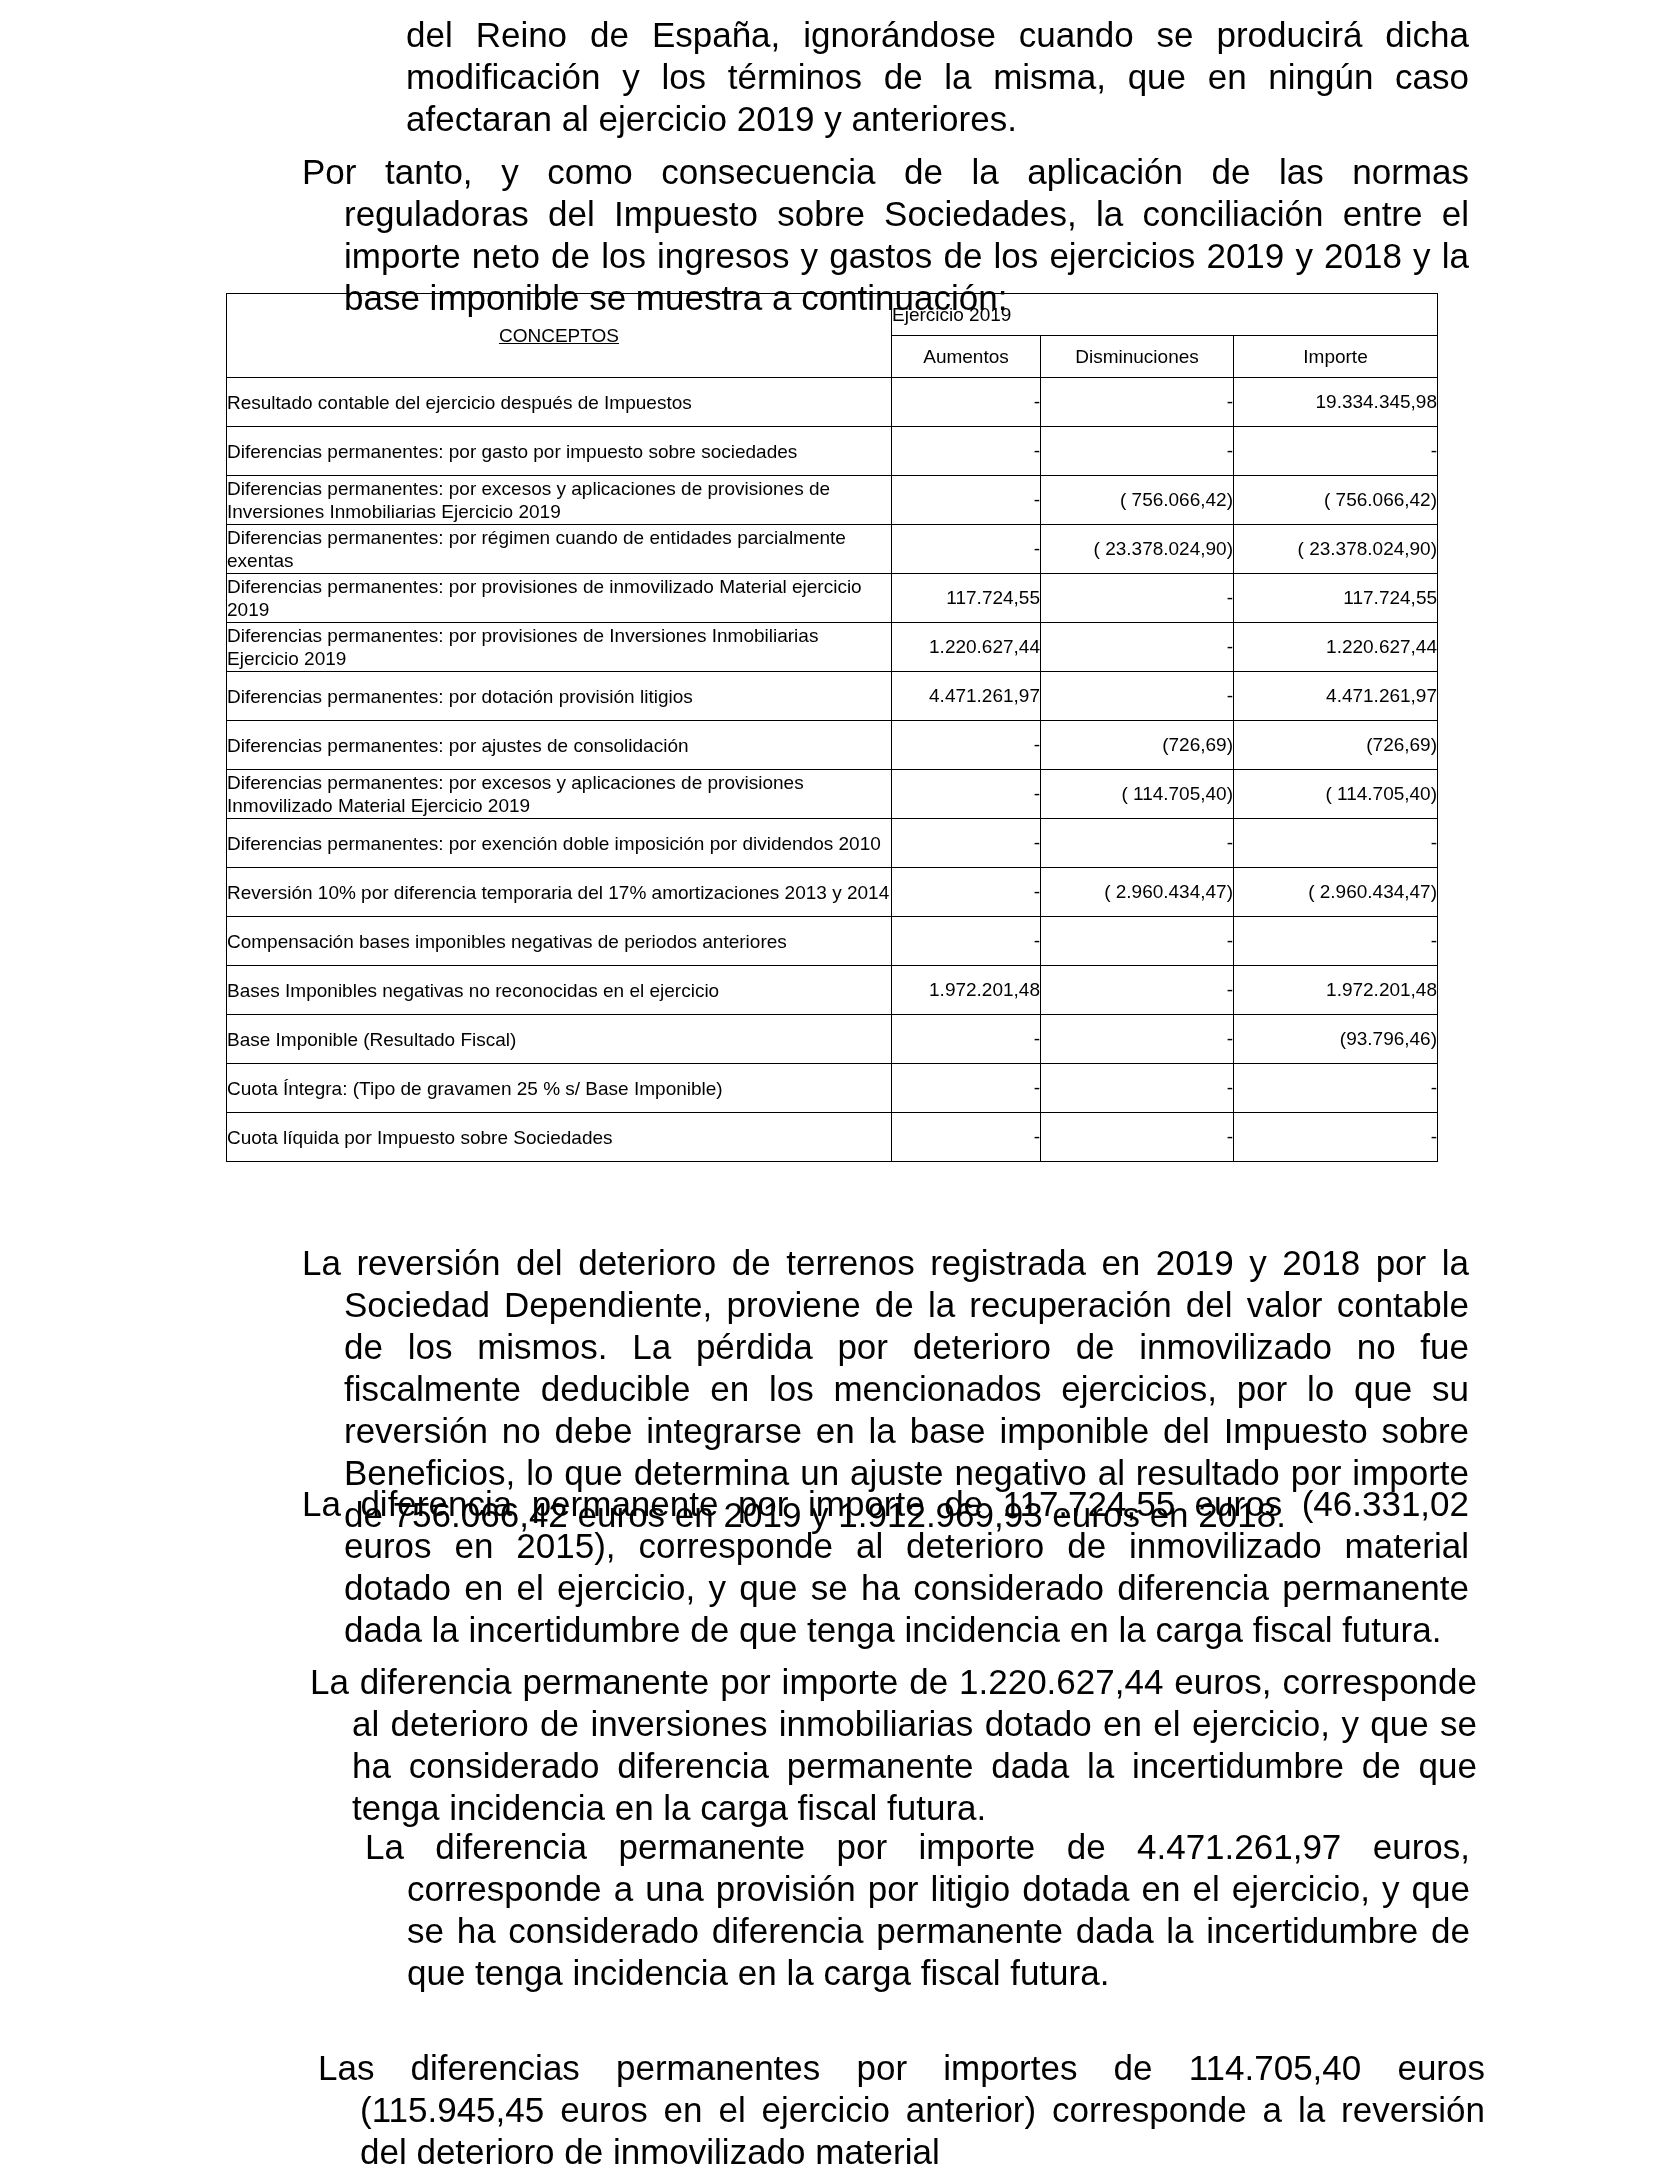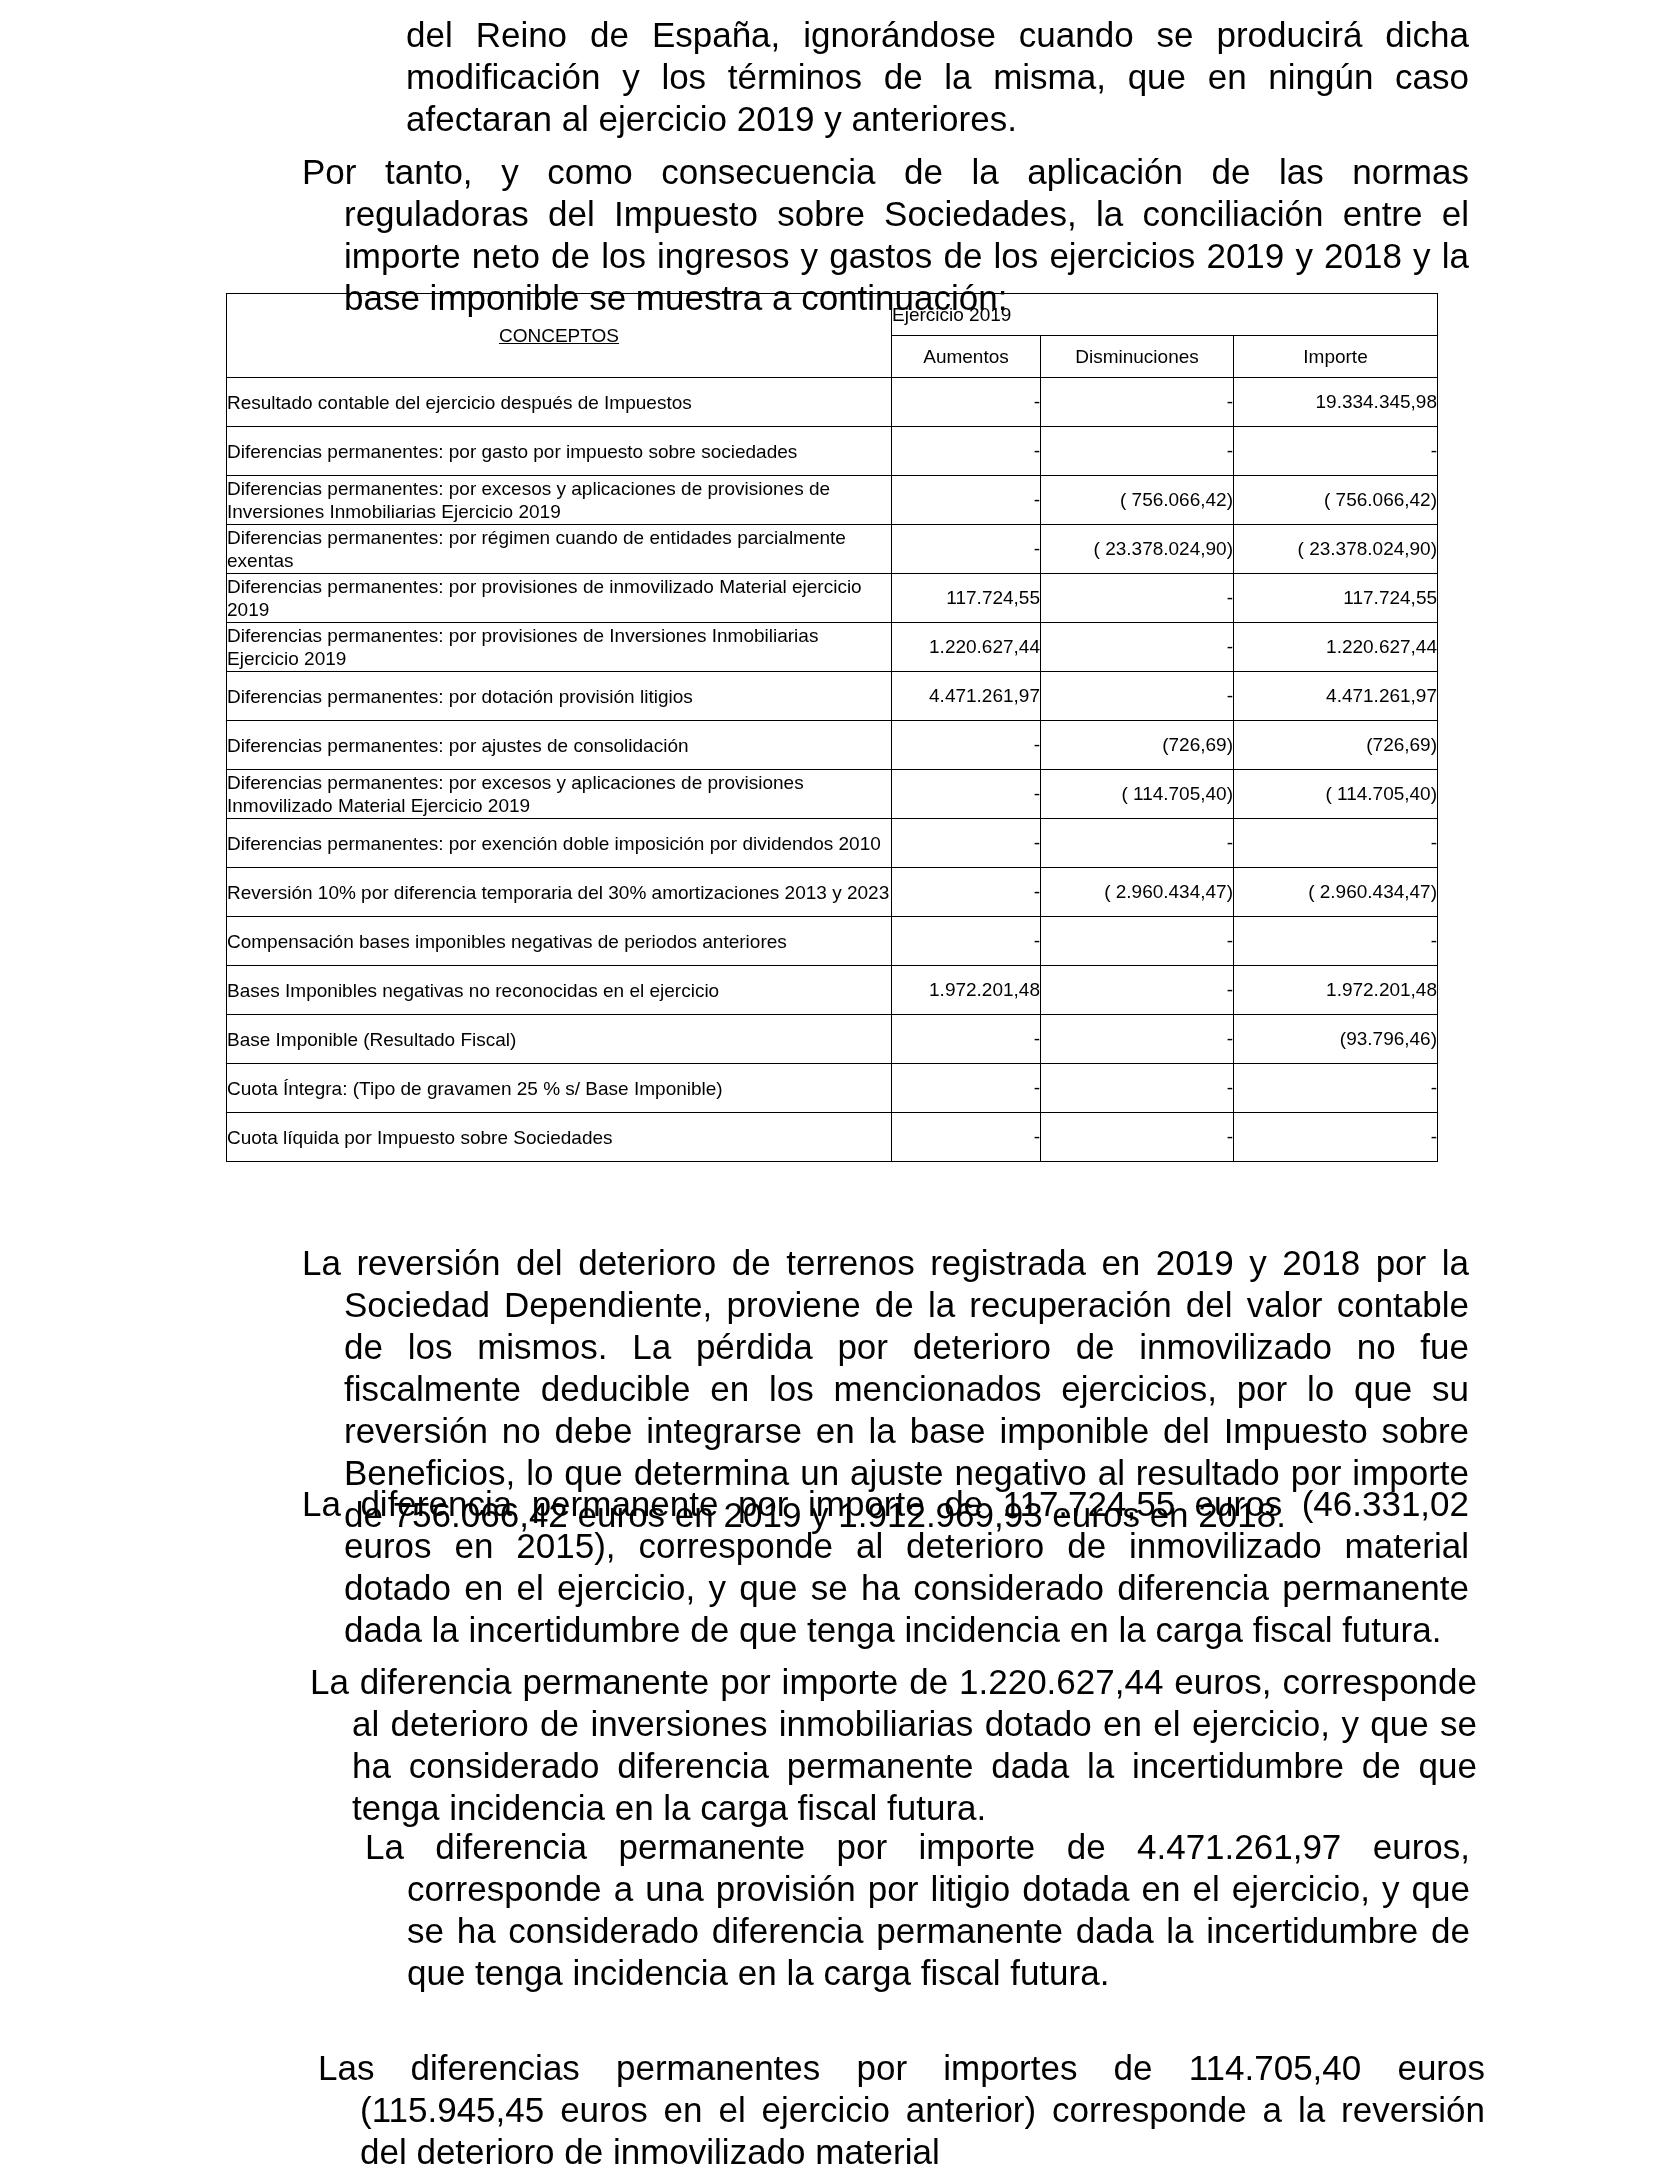--- a/index.html
+++ b/index.html
@@ -104,21 +104,21 @@
         <td class="num">( 114.705,40)</td>
         <td class="num">( 114.705,40)</td>
       </tr>
       <tr>
         <td class="concept">Diferencias permanentes: por exención doble imposición por dividendos 2010</td>
         <td class="num">-</td>
         <td class="num">-</td>
         <td class="num">-</td>
       </tr>
       <tr>
-        <td class="concept">Reversión 10% por diferencia temporaria del 30% amortizaciones 2013 y 2023</td>
+        <td class="concept">Reversión 10% por diferencia temporaria del 17% amortizaciones 2013 y 2014</td>
         <td class="num">-</td>
         <td class="num">( 2.960.434,47)</td>
         <td class="num">( 2.960.434,47)</td>
       </tr>
       <tr>
         <td class="concept">Compensación bases imponibles negativas de periodos anteriores</td>
         <td class="num">-</td>
         <td class="num">-</td>
         <td class="num">-</td>
       </tr>

